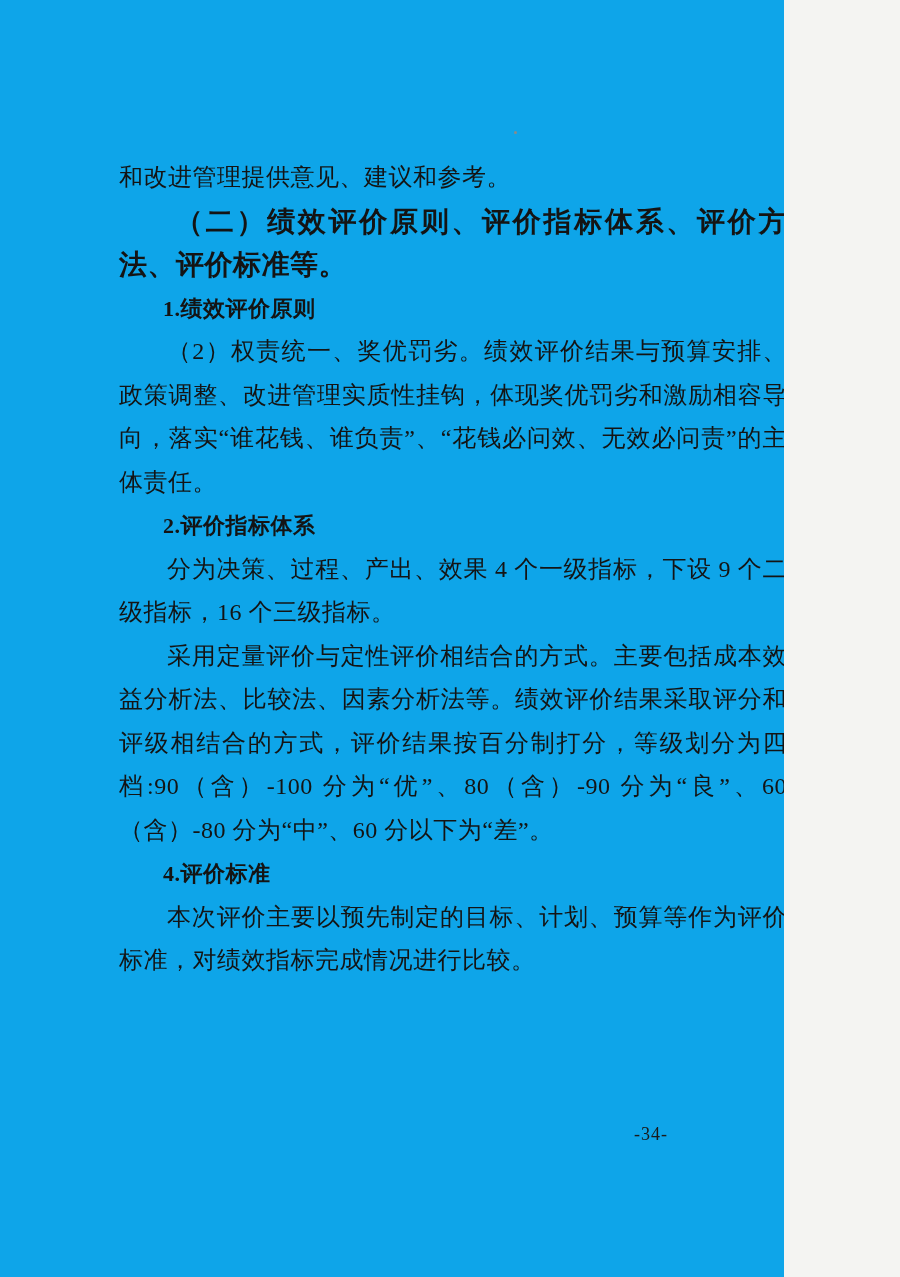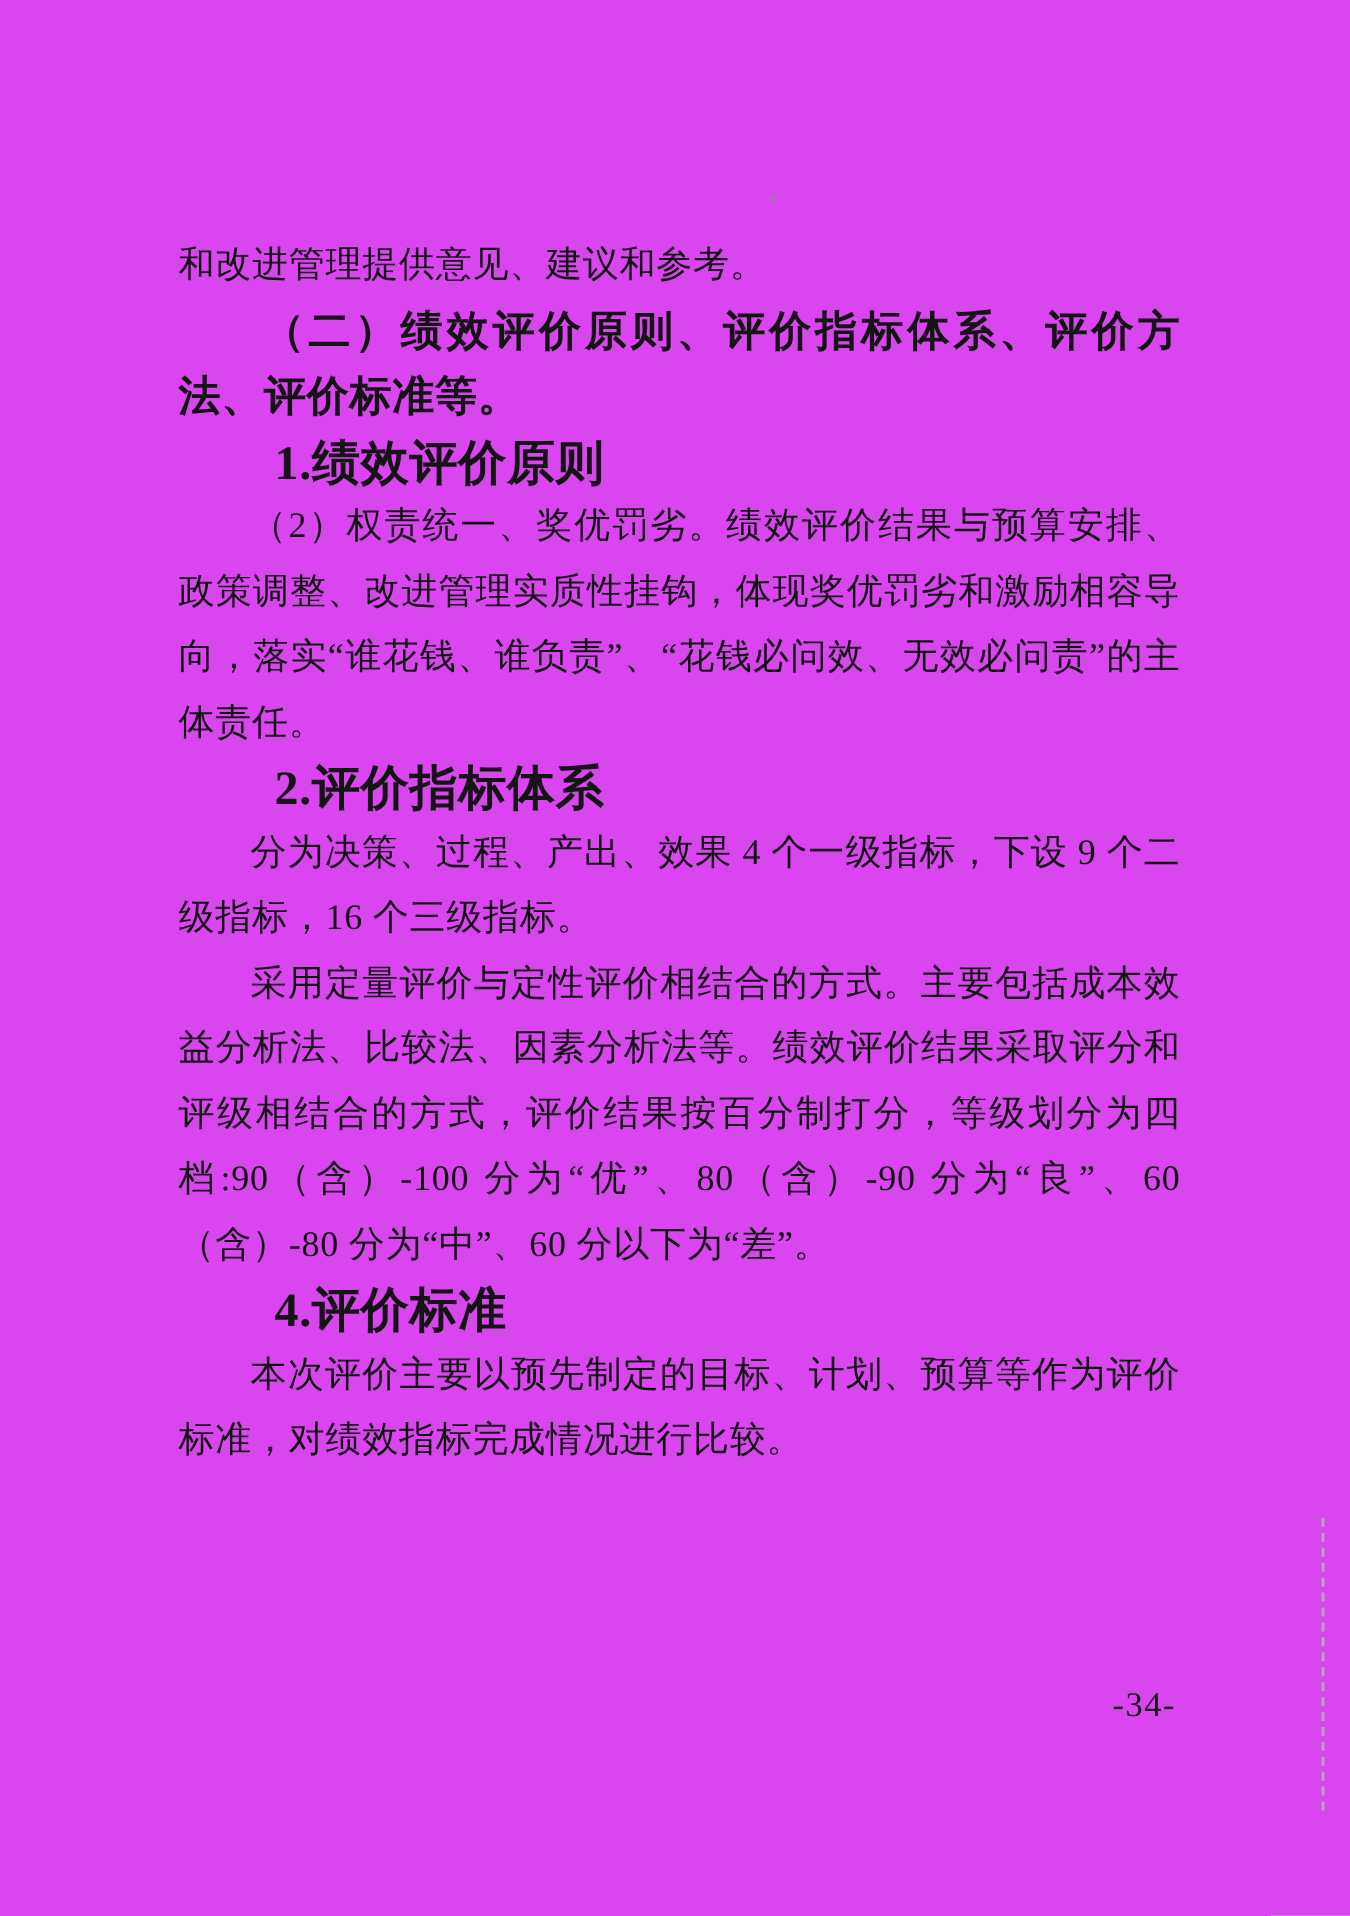--- a/index.html
+++ b/index.html
@@ -3,22 +3,22 @@
 <meta charset="utf-8">
 <style>
   html, body { margin: 0; padding: 0; }
   body {
     width: 900px; height: 1277px;
     background: #f4f4f2;
     font-family: "Liberation Serif", "DejaVu Serif", serif;
   }
   .page {
     position: relative;
-    width: 900px; height: 1277px;
-    background: #d946ef;
+    width: 784px; height: 1277px;
+    background: #0ea5e9;
     overflow: hidden;
     color: #111;
   }
   .text-block {
     position: absolute;
     left: 119px; top: 156px;
     width: 668px;
   }
   .text-block p {
     margin: 0;
@@ -33,26 +33,26 @@
   p.body-continuation { text-indent: 0; }
   p.section-heading {
     text-indent: 2em;
     font-weight: bold;
     font-size: 28px;
     letter-spacing: 0.5px;
   }
   p.numbered-heading {
     text-indent: 2em;
     font-weight: bold;
-    font-size: 32px;
+    font-size: 22px;
   }
   .page-number {
     position: absolute;
     right: 116px; top: 1124px;
-    font-size: 23px;
+    font-size: 18px;
     letter-spacing: 1px;
     color: #1a1a1a;
   }
   .scan-line {
     position: absolute;
     left: 881px; top: 1012px;
     height: 195px; width: 0;
     border-left: 2px dashed #b5b5b5;
     opacity: 0.8;
   }

